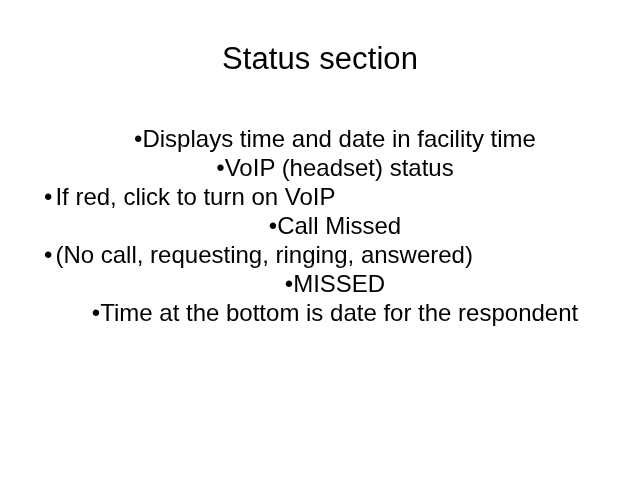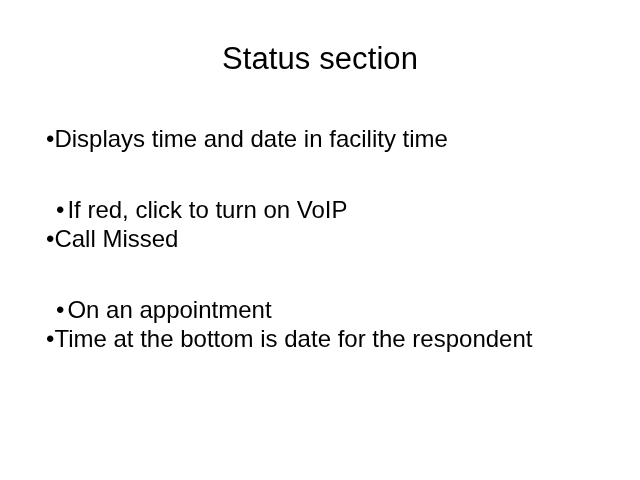--- a/index.html
+++ b/index.html
@@ -40,25 +40,25 @@
     width: 640px;
   }
   .bullet-line {
     display: block;
     font-size: 24px;
     line-height: 29px;
     white-space: nowrap;
     color: #000000;
   }
   .bullet-line.level-1 {
-    padding-left: 46px;
+    padding-left: 30px;
+    text-align: center;
   }
   .bullet-line.level-2 {
-    padding-left: 56px;
-    margin-top: 42px;
+    padding-left: 44px;
   }
   .bullet-mark {
     display: inline-block;
     font-size: 24px;
     line-height: 29px;
     vertical-align: baseline;
   }
   .level-1 > .bullet-mark {
     margin-right: 0px;
   }
@@ -75,35 +75,41 @@
 <div class="slide">
 
   <div class="slide-title">Status section</div>
 
   <div class="body-block">
 
     <div class="bullet-line level-1">
       <span class="bullet-mark">•</span><span class="bullet-text">Displays time and date in facility time</span>
     </div>
 
+    <div class="bullet-line level-1">
+      <span class="bullet-mark">•</span><span class="bullet-text">VoIP (headset) status</span>
+    </div>
 
     <div class="bullet-line level-2">
       <span class="bullet-mark">•</span><span class="bullet-text">If red, click to turn on VoIP</span>
     </div>
 
     <div class="bullet-line level-1">
       <span class="bullet-mark">•</span><span class="bullet-text">Call Missed</span>
     </div>
 
+    <div class="bullet-line level-2">
+      <span class="bullet-mark">•</span><span class="bullet-text">(No call, requesting, ringing, answered)</span>
+    </div>
 
 
-    <div class="bullet-line level-2">
-      <span class="bullet-mark">•</span><span class="bullet-text">On an appointment</span>
+
+    <div class="bullet-line level-1">
+      <span class="bullet-mark">•</span><span class="bullet-text">MISSED</span>
     </div>
-
 
 
     <div class="bullet-line level-1">
       <span class="bullet-mark">•</span><span class="bullet-text">Time at the bottom is date for the respondent</span>
     </div>
 
   </div>
 </div>
 
 </body></html>

